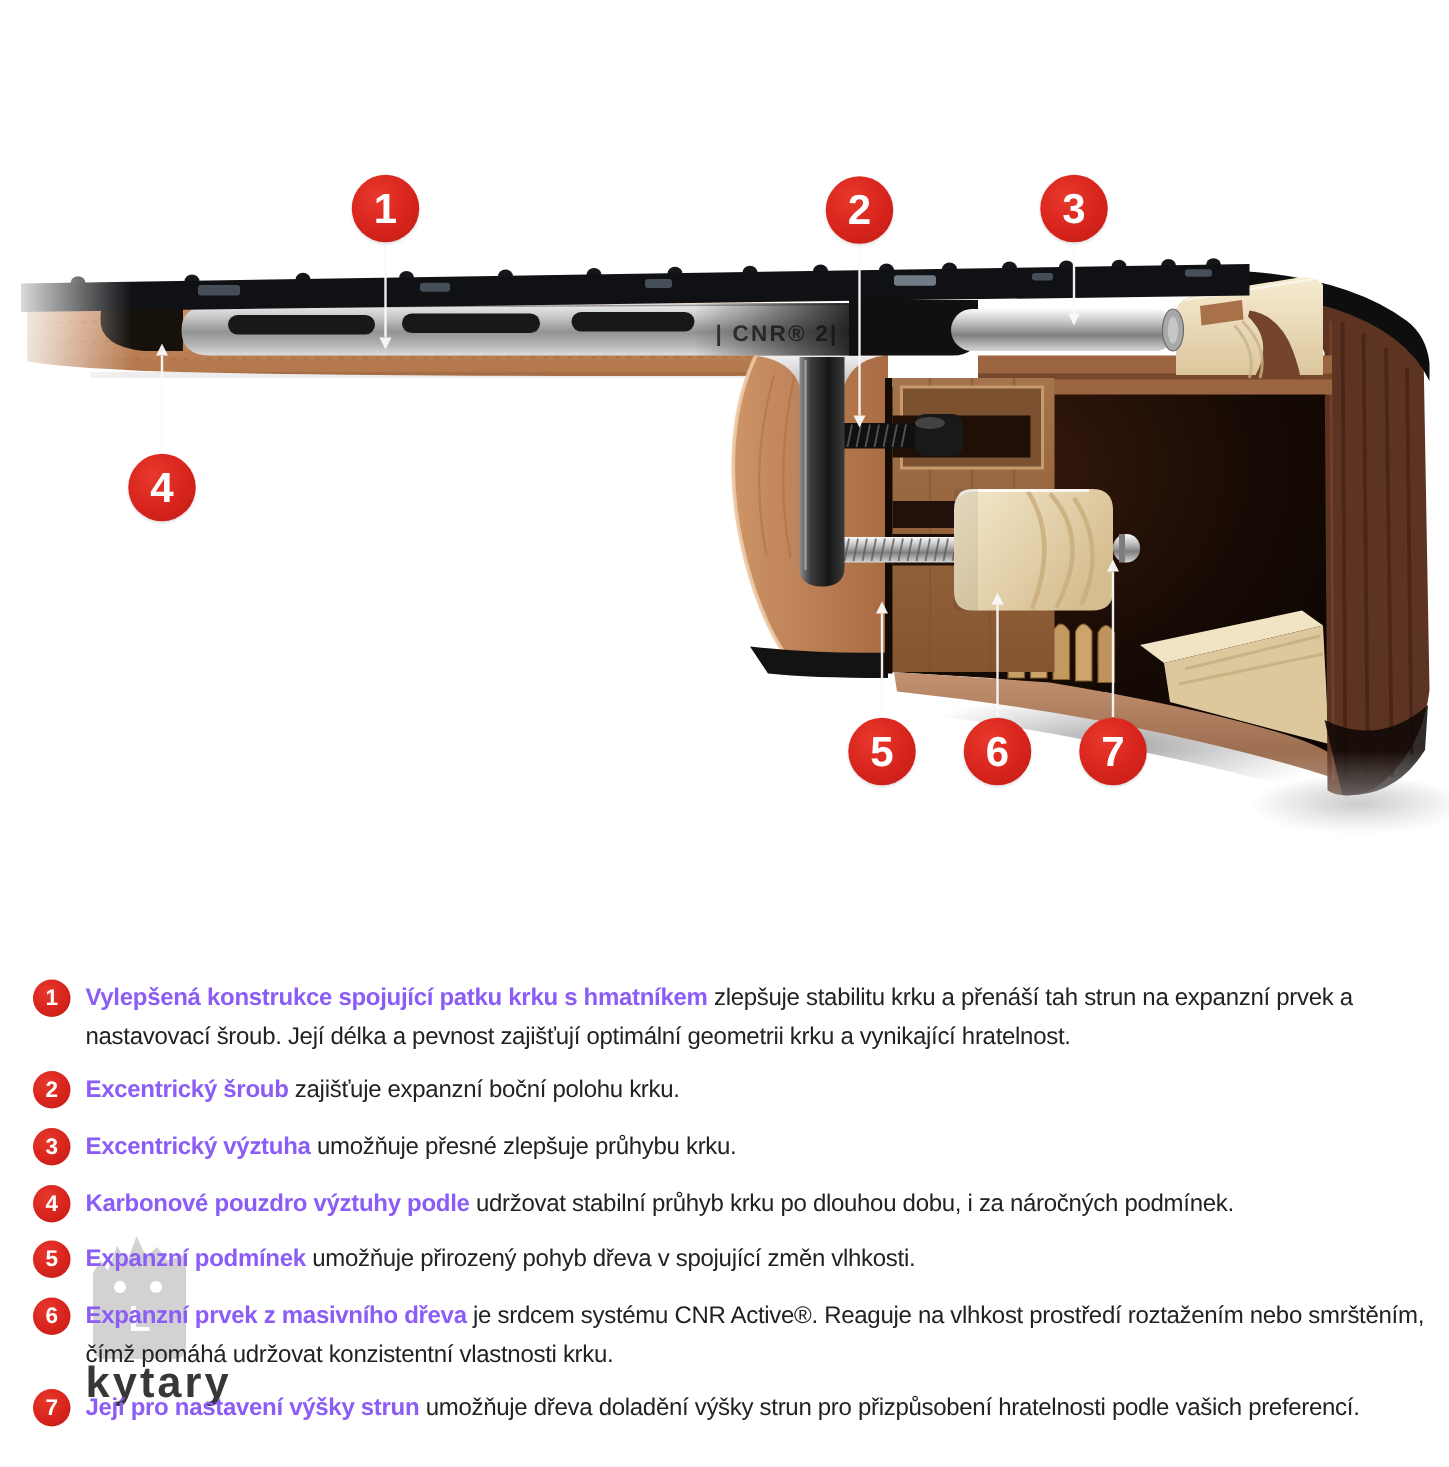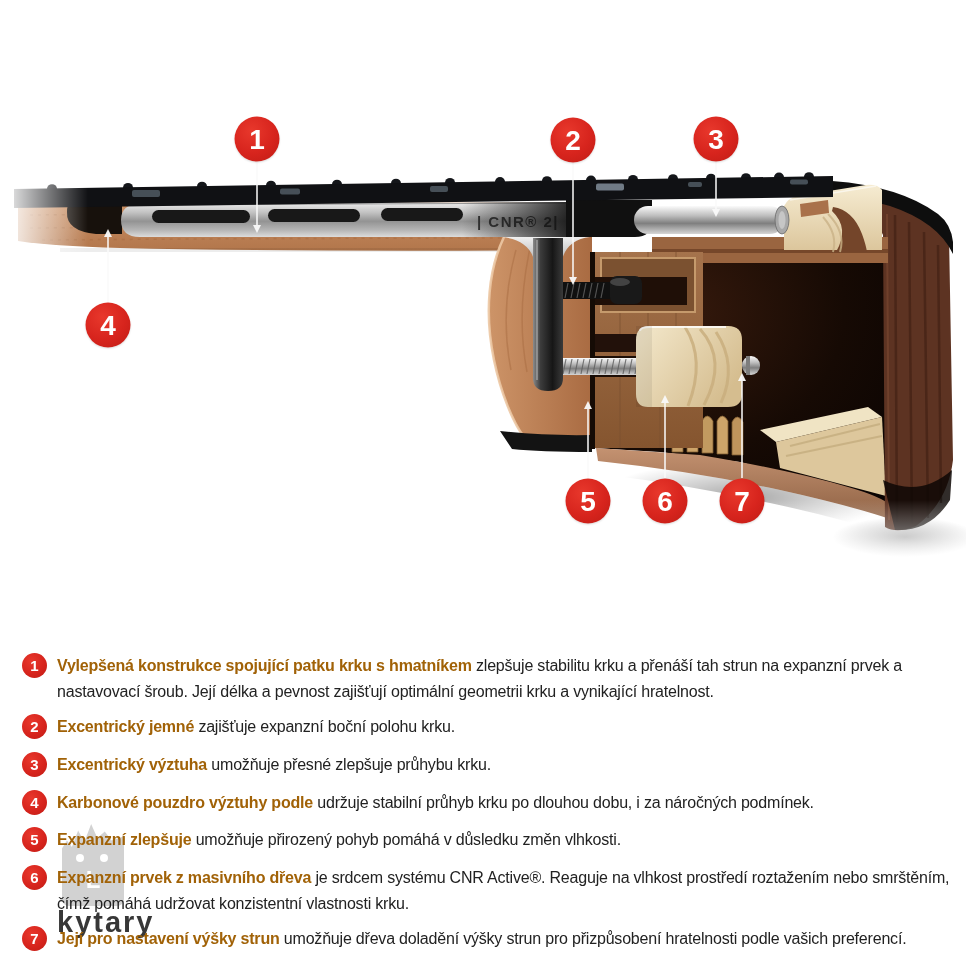--- a/index.html
+++ b/index.html
@@ -38,21 +38,21 @@
   .li1{top:653px;} .li2{top:714px;} .li3{top:752px;} .li4{top:790px;}
   .li5{top:827px;} .li6{top:865px;} .li7{top:926px;}
   .lnum{
     flex:0 0 auto;width:25px;height:25px;border-radius:50%;margin-right:10px;
     background:radial-gradient(circle at 38% 32%, #e8382c 0%, #d7241d 55%, #bf1c15 100%);
     color:#fff;font-weight:bold;font-size:15px;line-height:25px;text-align:center;
   }
   .li p{
     margin:0;max-width:905px;font-size:16px;line-height:26px;letter-spacing:-.2px;color:#222;
   }
-  .li b{font-weight:bold;color:#a16207;}
+  .li b{font-weight:bold;color:#8b5cf6;}
 </style>
 </head>
 <body>
 
 <div class="stage">
 
   <svg class="illustration" width="966" height="620" viewBox="0 0 966 620">
     <defs>
       <linearGradient id="gPlate" x1="0" y1="0" x2="0" y2="1">
         <stop offset="0" stop-color="#f0f0f0"></stop>
@@ -304,33 +304,33 @@
     <div class="wm-text">kytary</div>
   </div>
 
   <div class="legend">
     <div class="li li1">
       <span class="lnum">1</span>
       <p><b>Vylepšená konstrukce spojující patku krku s hmatníkem</b> <span>zlepšuje stabilitu krku a přenáší tah strun na expanzní prvek a nastavovací šroub. Její délka a pevnost zajišťují optimální geometrii krku a vynikající hratelnost.</span></p>
     </div>
     <div class="li li2">
       <span class="lnum">2</span>
-      <p><b>Excentrický jemné</b> <span>zajišťuje expanzní boční polohu krku.</span></p>
+      <p><b>Excentrický šroub</b> <span>zajišťuje expanzní boční polohu krku.</span></p>
     </div>
     <div class="li li3">
       <span class="lnum">3</span>
       <p><b>Excentrický výztuha</b> <span>umožňuje přesné zlepšuje průhybu krku.</span></p>
     </div>
     <div class="li li4">
       <span class="lnum">4</span>
-      <p><b>Karbonové pouzdro výztuhy podle</b> <span>udržuje stabilní průhyb krku po dlouhou dobu, i za náročných podmínek.</span></p>
+      <p><b>Karbonové pouzdro výztuhy podle</b> <span>udržovat stabilní průhyb krku po dlouhou dobu, i za náročných podmínek.</span></p>
     </div>
     <div class="li li5">
       <span class="lnum">5</span>
-      <p><b>Expanzní zlepšuje</b> <span>umožňuje přirozený pohyb pomáhá v důsledku změn vlhkosti.</span></p>
+      <p><b>Expanzní podmínek</b> <span>umožňuje přirozený pohyb dřeva v spojující změn vlhkosti.</span></p>
     </div>
     <div class="li li6">
       <span class="lnum">6</span>
       <p><b>Expanzní prvek z masivního dřeva</b> <span>je srdcem systému CNR Active®. Reaguje na vlhkost prostředí roztažením nebo smrštěním, čímž pomáhá udržovat konzistentní vlastnosti krku.</span></p>
     </div>
     <div class="li li7">
       <span class="lnum">7</span>
       <p><b>Její pro nastavení výšky strun</b> <span>umožňuje dřeva doladění výšky strun pro přizpůsobení hratelnosti podle vašich preferencí.</span></p>
     </div>
   </div>

